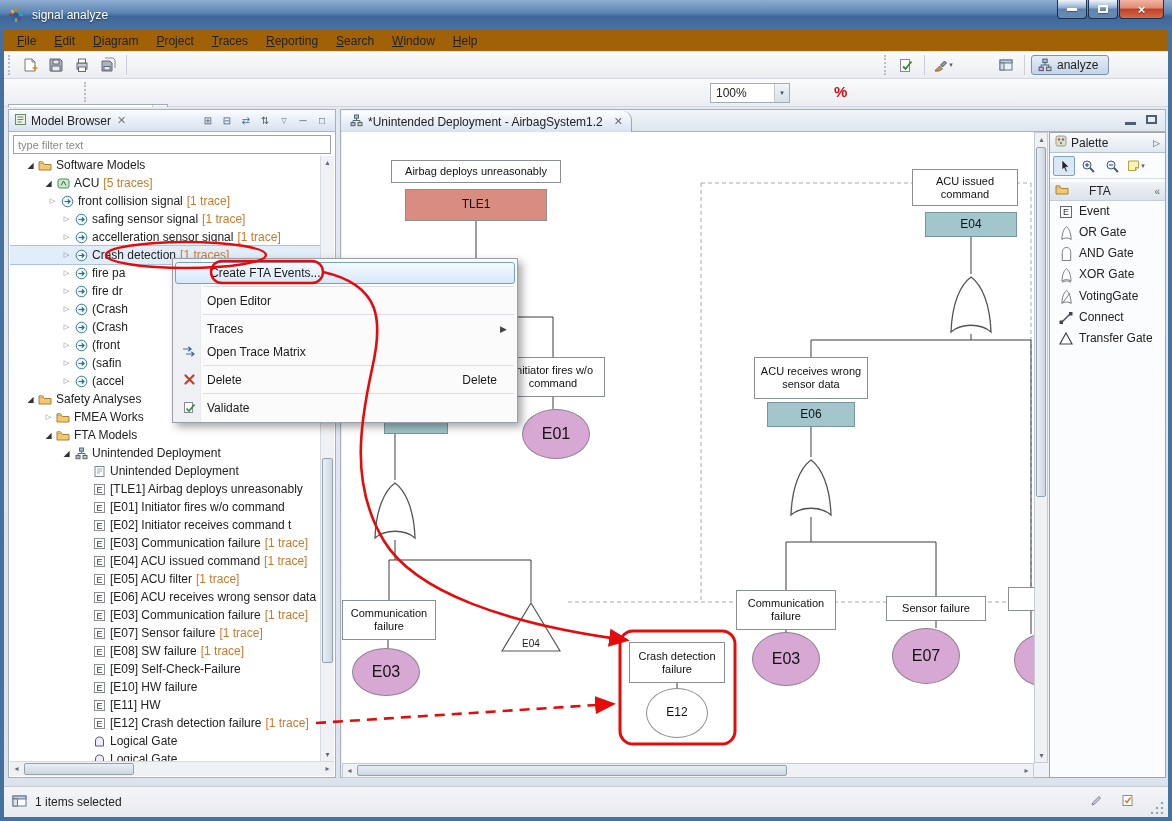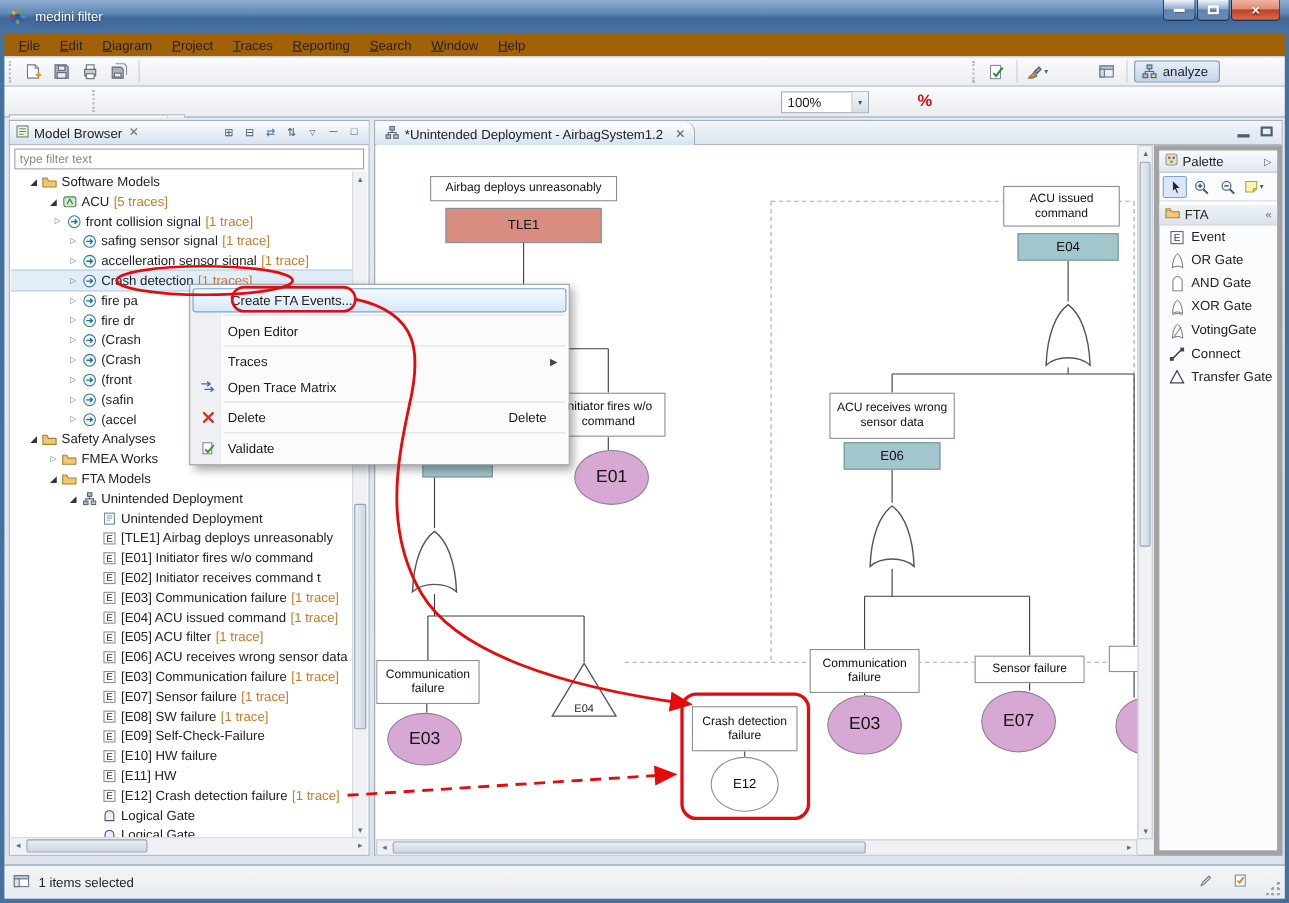--- a/index.html
+++ b/index.html
@@ -89,29 +89,29 @@
       font-size:11px;line-height:1.15;color:#111;padding:1px 2px;z-index:2;}
   .dn-box{background:#fff;border:1px solid #8a8f96;}
   .dn-tle{background:#d98c80;border:1px solid #8a8f96;font-size:12px;}
   .dn-ref{background:#a2c6cb;border:1px solid #76969b;font-size:12px;}
   .dn-ell{background:#d7a8d4;border:1px solid #8f7f92;border-radius:50%;font-size:16px;}
   .dn-circ{background:#fff;border:1px solid #8a8f96;border-radius:50%;font-size:12px;}
   .dn-gate{position:absolute;z-index:2;}
   .evscroll{left:693px;top:22px;width:14px;height:631px;}
   .ehscroll{left:1px;top:653px;width:692px;height:15px;}
   
-  .palette{position:absolute;left:708px;top:22px;width:117px;height:646px;background:#fbfcfd;border:5px solid #a3a3a3;}
+  .palette{position:absolute;left:708px;top:22px;width:117px;height:646px;background:#fbfcfd;border:1px solid #a3a3a3;}
   .pal-head{height:20px;background:linear-gradient(#fafbfd,#dfe7f0);border-bottom:1px solid #b6bfca;
      display:flex;align-items:center;padding:0 5px;gap:4px;}
   .pal-head .pr{margin-left:auto;color:#556;font-size:9px;}
   .pal-tools{height:26px;display:flex;align-items:center;gap:2px;padding:0 3px;border-bottom:1px solid #d8dde4;}
   .ptool{width:22px;height:20px;display:flex;align-items:center;justify-content:center;border:1px solid transparent;border-radius:2px;}
   .ptool.on{border-color:#7da2ce;background:#d9e7f7;}
   .pal-sec{height:20px;background:linear-gradient(#f0f3f7,#dbe2ea);border-top:1px solid #fff;border-bottom:1px solid #c6cdd6;
-     display:flex;align-items:center;gap:4px;padding:0 5px;margin-top:2px;}
+     display:flex;align-items:center;gap:20px;padding:0 5px;margin-top:2px;}
   .pal-sec .pin{margin-left:auto;color:#667;font-size:10px;}
   .pitem{display:flex;align-items:flex-start;gap:5px;padding:4px 4px 3px 8px;line-height:1.15;}
   .pitem .pic{width:16px;flex:none;display:flex;justify-content:center;}
   .pitem .plabel{white-space:pre-line;}
   
   .contextmenu{position:absolute;left:172px;top:258px;width:346px;z-index:50;
     background:linear-gradient(90deg,#eef0f3 0,#eef0f3 27px,#e3e5e9 28px,#fbfbfc 28px);
     border:1px solid #9aa0a8;box-shadow:4px 4px 8px rgba(0,0,0,.35);padding:3px 0;}
   .cmi{height:23px;display:flex;align-items:center;padding:0 10px 0 5px;color:#1a1a1a;position:relative;}
   .cmi.hl{background:linear-gradient(#f5fafe,#d7e8fb);border:1px solid #78a0cf;border-radius:3px;margin:0 2px;height:22px;}
@@ -149,21 +149,21 @@
             <path d="M8 11.4 V15" stroke="#78b428"></path>
       <path d="M1 8 H4.6" stroke="#c82828"></path>
             <path d="M11.4 8 H15" stroke="#28a0c8"></path>
       <path d="M3.2 3.2 L5.6 5.6" stroke="#e8c020"></path>
             <path d="M12.8 12.8 L10.4 10.4" stroke="#8828a8"></path>
       <path d="M12.8 3.2 L10.4 5.6" stroke="#28b878"></path>
             <path d="M3.2 12.8 L5.6 10.4" stroke="#3858c8"></path>
           </g>
         </svg>
     </span>
-    <span class="title">medini filter</span>
+    <span class="title">signal analyze</span>
     <div class="win-buttons">
       <div class="win-btn">
           <span class="g-min"></span>
         </div>
       <div class="win-btn">
           <span class="g-max"></span>
         </div>
       <div class="win-btn close">
           <span class="g-close">×</span>
         </div>

